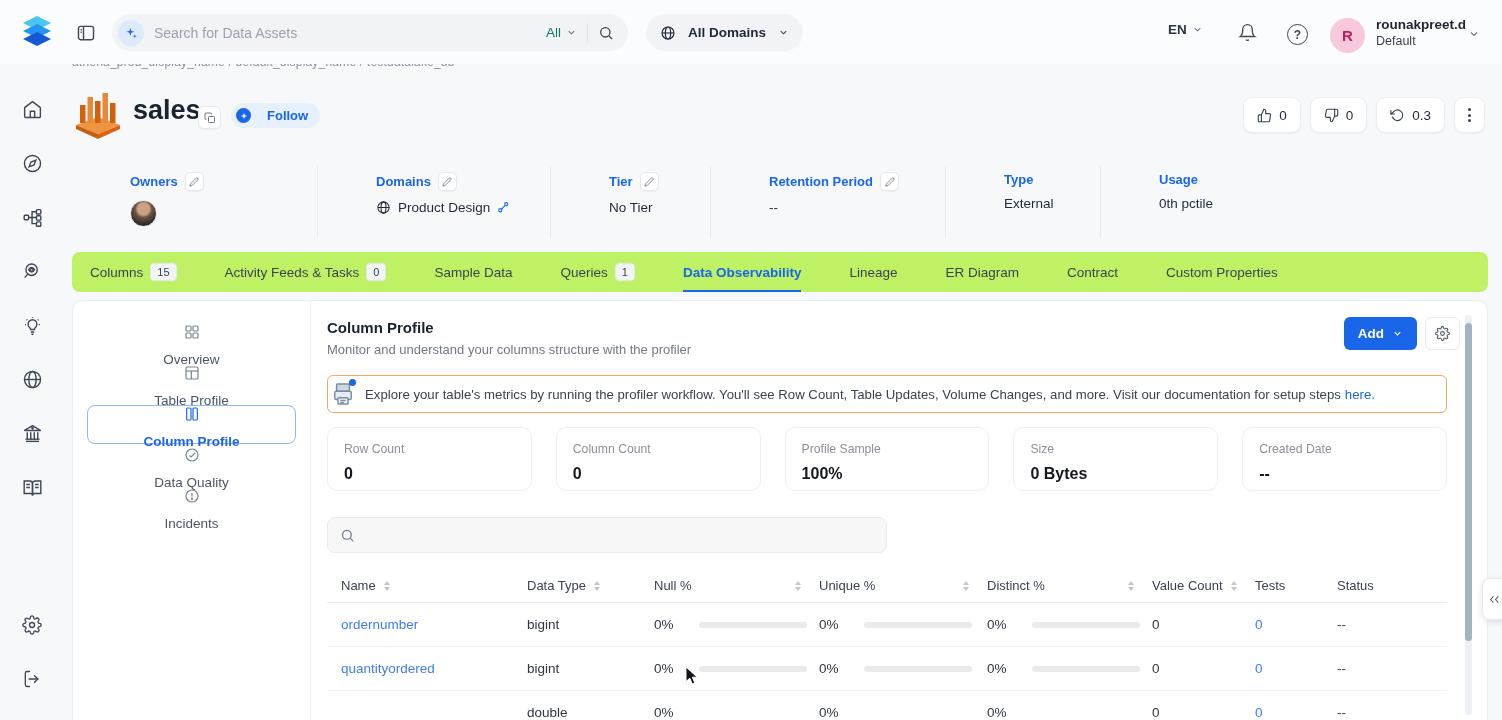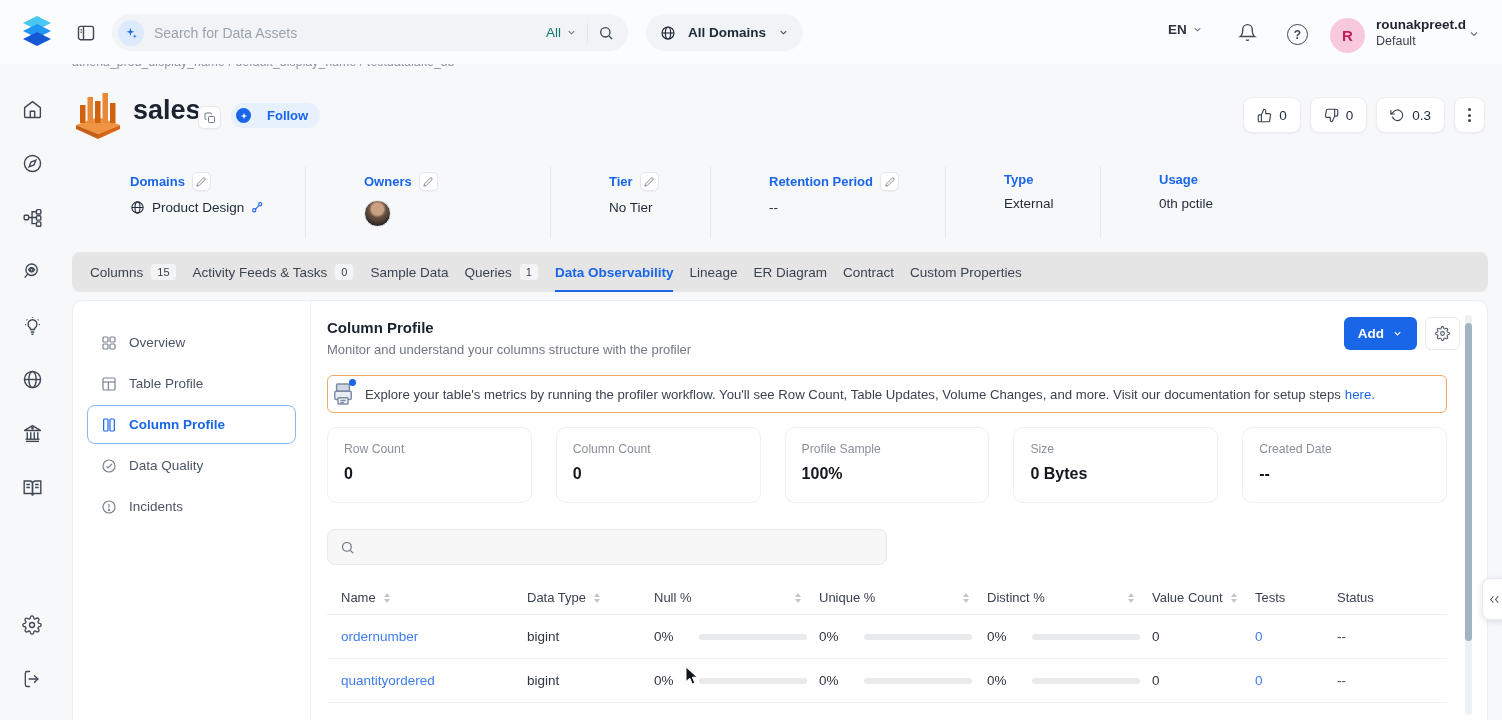--- a/index.html
+++ b/index.html
@@ -54,47 +54,47 @@
   .meta { position:absolute; left:72px; right:14px; top:166px; height:72px; display:flex; }
   .meta-cell { padding:6px 8px 0 58px; }
   .meta-cell + .meta-cell { border-left:1px solid #e8eaee; }
   .meta-label-row { display:flex; align-items:center; gap:7px; }
   .meta-label { font-size:13px; font-weight:700; color:var(--primary,#1a66e8); }
   .edit-btn { width:19px; height:19px; background:#fff; border:1px solid #e5e7eb; border-radius:5px; display:flex; align-items:center; justify-content:center; cursor:pointer; box-shadow:0 1px 1px rgba(20,30,50,.04); }
   .meta-value { margin-top:9px; display:flex; align-items:center; gap:7px; font-size:13.5px; font-weight:500; color:#1f2937; }
   .owner-photo { width:27px; height:27px; border-radius:50%; background:radial-gradient(circle at 50% 32%, #caa182 0 28%, #6d5442 40%, #2e2a28 75%); border:1px solid #e3e5e8; }
 
   
-  .tabsbar { position:absolute; left:72px; right:14px; top:252px; height:40px; background:#e5e5e5; border-radius:8px; display:flex; align-items:center; gap:16px; padding:0 18px; }
+  .tabsbar { position:absolute; left:72px; right:14px; top:252px; height:40px; background:#bef264; border-radius:8px; display:flex; align-items:center; gap:48px; padding:0 18px; }
   .tab { height:100%; display:flex; align-items:center; gap:7px; font-size:13.5px; color:#3c4350; border-bottom:2px solid transparent; padding-top:2px; cursor:pointer; background:none; border-top:none; border-left:none; border-right:none; font-family:inherit; }
   .tab.active { color:var(--primary,#1a66e8); font-weight:700; border-bottom-color:var(--primary,#1a66e8); }
   .count-badge { background:#f3f4f6; border:1px solid #e5e7eb; border-radius:4px; font-size:11px; color:#374151; padding:1px 6px; line-height:1.3; }
 
   
   .card { position:absolute; left:72px; right:14px; top:300px; bottom:-2px; background:#fff; border:1px solid #edeef2; border-radius:10px 10px 0 0; display:flex; }
   .menu { width:238px; border-right:1px solid #f0f1f4; padding:22px 14px; }
-  .menu-item { display:flex; align-items:center; gap:12px; height:39px; padding:0 13px; margin-bottom:2px; border:1px solid transparent; border-radius:8px; font-size:13.5px; color:#4b5563; cursor:pointer; background:none; width:100%; font-family:inherit; }
+  .menu-item { display:flex; align-items:center; gap:12px; height:39px; padding:0 13px; margin-bottom:2px; border:1px solid transparent; border-radius:8px; font-size:13.5px; color:#4b5563; cursor:pointer; background:none; width:100%; font-family:inherit;flex-direction:column; }
   .menu-item .mi-icon { color:#7b8494; }
   .menu-item.active { border-color:#8fb6f2; color:var(--primary,#1a66e8); font-weight:700; }
   .menu-item.active .mi-icon { color:var(--primary,#1a66e8); }
 
   .main { flex:1; position:relative; padding:18px 40px 0 16px; }
   .main-title { font-size:15px; font-weight:700; color:#1b2330; }
   .main-sub { font-size:13px; color:#717784; margin-top:6px; }
   .add-btn { position:absolute; right:70px; top:16px; height:33px; background:var(--primary,#1a66e8); color:#fff; border:none; border-radius:6px; display:flex; align-items:center; gap:8px; padding:0 14px; font-size:13.5px; font-weight:700; cursor:pointer; font-family:inherit; }
   .gear-btn { position:absolute; right:27px; top:16px; width:35px; height:33px; background:#fff; border:1px solid #e9ebee; border-radius:6px; display:flex; align-items:center; justify-content:center; cursor:pointer; color:#4b5563; }
 
   .banner { margin-top:18px; height:38px; border:1px solid var(--banner_border,#edab66); border-radius:6px; display:flex; align-items:center; gap:11px; padding:0 4px; background:#fff; }
   .banner-text { font-size:13.2px; color:#3b4350; }
   .banner-link { color:var(--primary,#1a66e8); cursor:pointer; text-decoration:none; margin-left:4px; }
   .banner-icon-wrap { position:relative; }
   .banner-badge { position:absolute; right:-2px; top:-3px; width:7px; height:7px; border-radius:50%; background:var(--primary,#1a66e8); }
 
   .stats { margin-top:14px; display:flex; gap:24px; }
-  .stat-card { flex:1; height:76px; border:1px solid #eef0f2; border-radius:10px; padding:14px 16px; background:#fff; }
+  .stat-card { flex:1; height:64px; border:1px solid #eef0f2; border-radius:10px; padding:14px 16px; background:#fff; }
   .stat-label { font-size:12.2px; color:#8b9098; }
   .stat-value { margin-top:9px; font-size:16px; font-weight:600; color:#13161c; }
 
   .find-box { margin-top:26px; width:560px; height:36px; background:#f7f7f8; border:1px solid #e9eaee; border-radius:8px; display:flex; align-items:center; gap:9px; padding:0 12px; }
   .find-input { flex:1; border:none; outline:none; background:transparent; font-size:13.5px; color:#333; font-family:inherit; }
   .find-input::placeholder { color:#a0a6af; }
 
   .grid-row { display:grid; grid-template-columns:200px 127px 165px 168px 165px 103px 82px 1fr; align-items:center; }
   .thead { height:34px; margin-top:16px; font-size:13px; font-weight:500; color:#3a4150; border-bottom:1px solid #ececef; }
   .th { display:flex; align-items:center; gap:8px; }
@@ -332,20 +332,33 @@
     <button class="action-btn">
       <span class="kebab">
           <i></i>
           <i></i>
           <i></i>
         </span>
     </button>
   </div>
 
   <div class="meta">
+    <div class="meta-cell" style="flex:0 0 245px">
+      <div class="meta-label-row">
+        <span class="meta-label">Owners</span>
+        <button class="edit-btn">
+            <svg width="10" height="10" viewBox="0 0 24 24" fill="none" stroke="#6b7280" stroke-width="2">
+              <path d="M17 3a2.83 2.83 0 1 1 4 4L7.5 20.5 2 22l1.5-5.5z"></path>
+            </svg>
+          </button>
+      </div>
+      <div class="meta-value">
+          <span class="owner-photo"></span>
+        </div>
+    </div>
     <div class="meta-cell" style="flex:0 0 233px">
       <div class="meta-label-row">
         <span class="meta-label">Domains</span>
         <button class="edit-btn">
             <svg width="10" height="10" viewBox="0 0 24 24" fill="none" stroke="#6b7280" stroke-width="2">
               <path d="M17 3a2.83 2.83 0 1 1 4 4L7.5 20.5 2 22l1.5-5.5z"></path>
             </svg>
           </button>
       </div>
       <div class="meta-value">
@@ -354,33 +367,20 @@
             <ellipse cx="12" cy="12" rx="4" ry="9"></ellipse>
             <line x1="3" y1="12" x2="21" y2="12"></line>
           </svg>
         <span>Product Design</span>
         <svg width="13" height="13" viewBox="0 0 24 24" fill="none" stroke="#1a66e8" stroke-width="2">
             <circle cx="6" cy="17" r="3"></circle>
             <circle cx="17" cy="6" r="3"></circle>
             <path d="M8.5 15L14.5 8.5"></path>
           </svg>
       </div>
-    </div>
-    <div class="meta-cell" style="flex:0 0 245px">
-      <div class="meta-label-row">
-        <span class="meta-label">Owners</span>
-        <button class="edit-btn">
-            <svg width="10" height="10" viewBox="0 0 24 24" fill="none" stroke="#6b7280" stroke-width="2">
-              <path d="M17 3a2.83 2.83 0 1 1 4 4L7.5 20.5 2 22l1.5-5.5z"></path>
-            </svg>
-          </button>
-      </div>
-      <div class="meta-value">
-          <span class="owner-photo"></span>
-        </div>
     </div>
     <div class="meta-cell" style="flex:0 0 160px">
       <div class="meta-label-row">
         <span class="meta-label">Tier</span>
         <button class="edit-btn">
             <svg width="10" height="10" viewBox="0 0 24 24" fill="none" stroke="#6b7280" stroke-width="2">
               <path d="M17 3a2.83 2.83 0 1 1 4 4L7.5 20.5 2 22l1.5-5.5z"></path>
             </svg>
           </button>
       </div>

